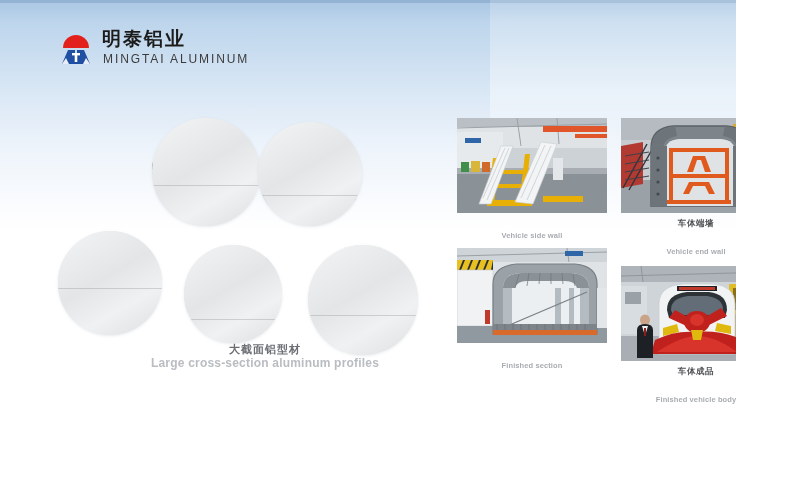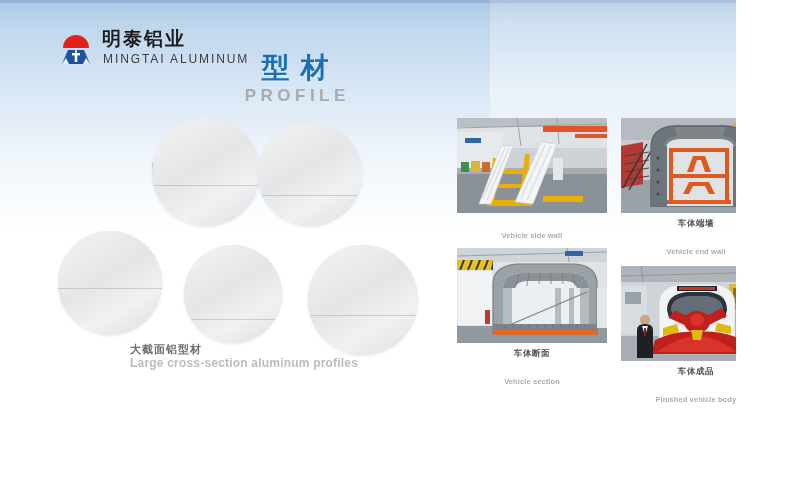--- a/index.html
+++ b/index.html
@@ -115,21 +115,21 @@
   #circle-2 { left: 258px; top: 122px;  width: 104px; height: 104px; }
   #circle-3 { left: 58px;  top: 231px;  width: 104px; height: 104px; }
   #circle-4 { left: 184px; top: 245px;  width: 98px;  height: 98px;  }
   #circle-5 { left: 308px; top: 245px;  width: 110px; height: 110px; }
 
   
   #profiles-caption {
     position: absolute;
     left: 130px; top: 342px;
     width: 270px;
-    text-align: left;
+    text-align: center;
   }
   .cap-cn {
     font-size: 11px;
     font-weight: bold;
     color: #6b6e73;
     letter-spacing: 1px;
     line-height: 15px;
   }
   .cap-en {
     font-size: 12px;
@@ -197,24 +197,20 @@
       <path d="M6 36 L12 22 L19 22 L19 26 L21 26 L21 22 L28 22 L34 36 Z" fill="#1f4fa3"></path>
       <rect x="16" y="25" width="8" height="2.4" fill="#ffffff"></rect>
       <rect x="18.7" y="25" width="2.6" height="9" fill="#ffffff"></rect>
       <path d="M6 36 L10 30 L13 36 Z" fill="#ffffff" opacity="0.9"></path>
       <path d="M34 36 L30 30 L27 36 Z" fill="#ffffff" opacity="0.9"></path>
     </svg>
     <div class="logo-text-cn">明泰铝业</div>
     <div class="logo-text-en">MINGTAI ALUMINUM</div>
   </div>
 
-  <div id="title-block">
-    <div class="title-cn">型材</div>
-    <div class="title-en">PROFILE</div>
-  </div>
 
   <div class="circle" id="circle-1">
     <div class="inner">
       <div class="metal-bg"></div>
       <div class="floorline" style="top:62%"></div>
       <svg viewBox="0 0 108 108" width="108" height="108">
         <defs>
           <linearGradient id="mg1" x1="0" y1="0" x2="0" y2="1">
             <stop offset="0" stop-color="#f2f3f4"></stop>
               <stop offset="1" stop-color="#c9ccd0"></stop>
@@ -530,22 +526,21 @@
               <line x1="112" y1="76" x2="112" y2="82"></line>
             <line x1="120" y1="76" x2="120" y2="82"></line>
               <line x1="128" y1="76" x2="128" y2="82"></line>
           </g>
           <rect x="28" y="62" width="5" height="14" fill="#c0392b"></rect>
           <rect x="36" y="82" width="104" height="5" fill="#d96a2a"></rect>
           <rect x="140" y="40" width="10" height="40" fill="#e3e7ea"></rect>
         </svg>
       </div>
       <div class="photo-caption">
-        <div class="pc-cn">车体断面</div>
-        <div class="pc-en">Vehicle section</div>
+        <div class="pc-en">Finished section</div>
       </div>
     </div>
 
     <div class="photo-cell c3">
       <div class="photo-frame">
         <svg class="ph" viewBox="0 0 150 95">
           <rect x="0" y="0" width="150" height="95" fill="#c4c9ce"></rect>
           <rect x="0" y="0" width="150" height="16" fill="#aeb4ba"></rect>
           <g stroke="#8f969c" stroke-width="1">
             <line x1="0" y1="10" x2="150" y2="6"></line>

